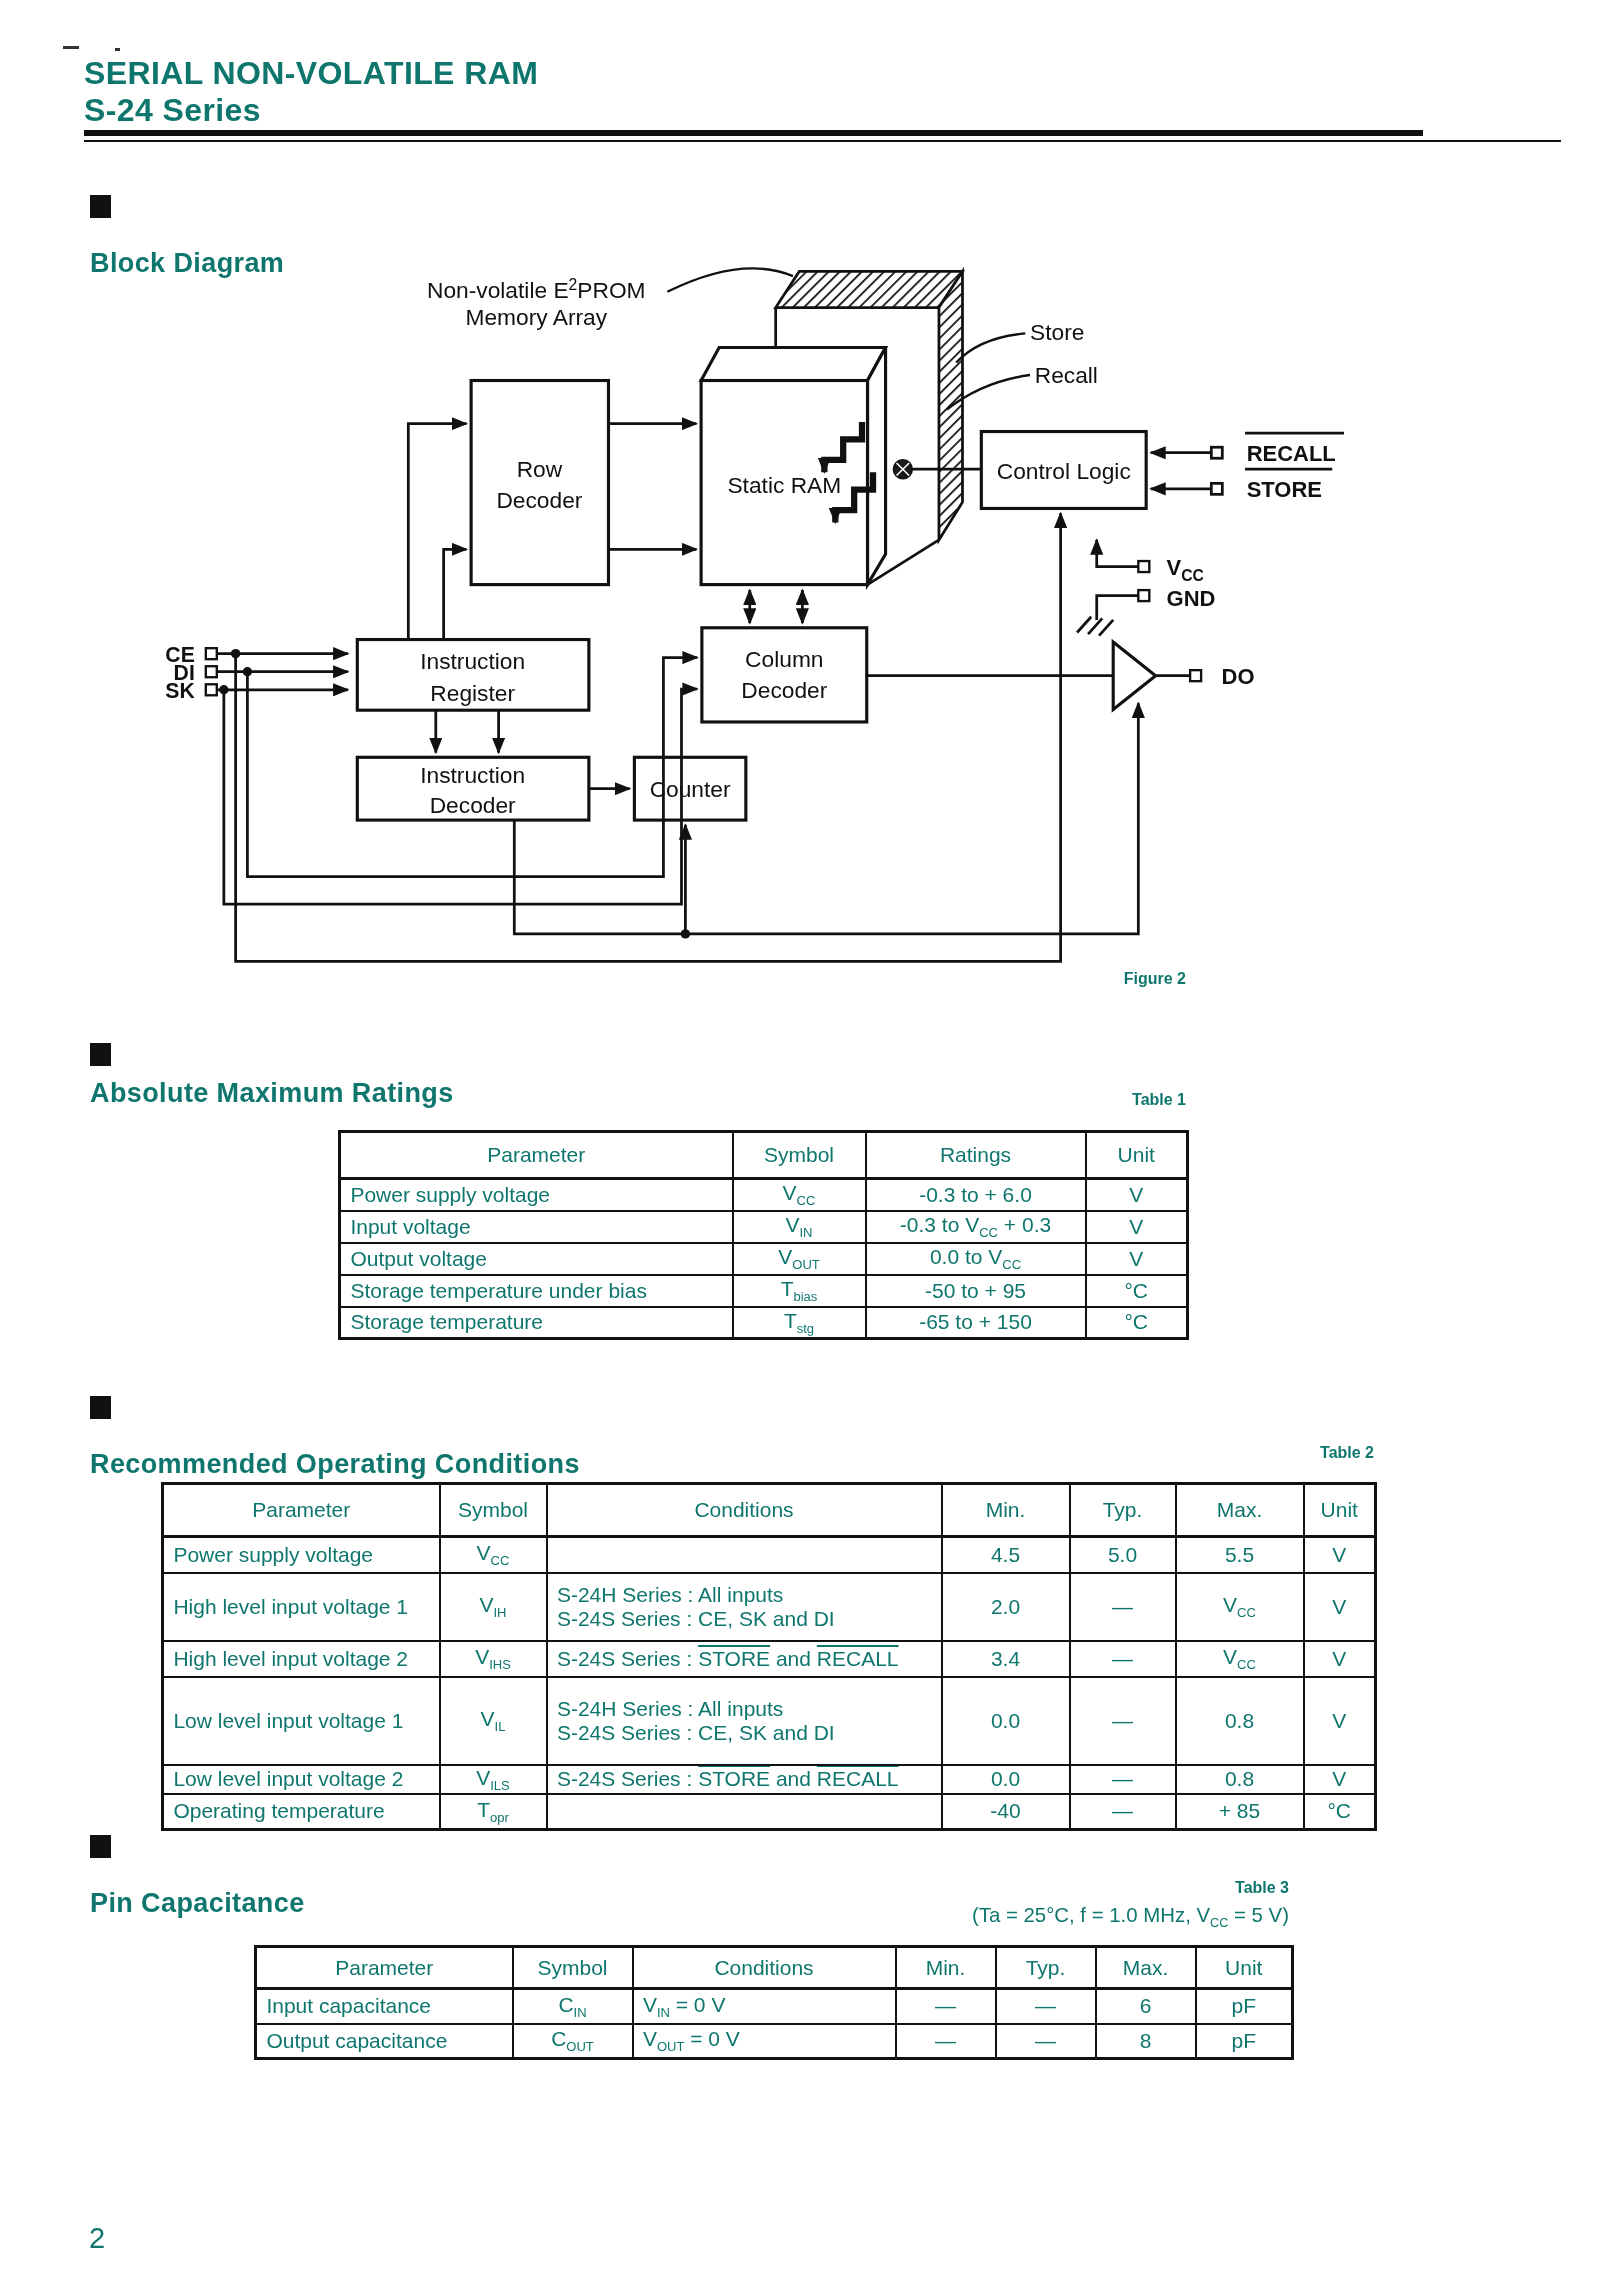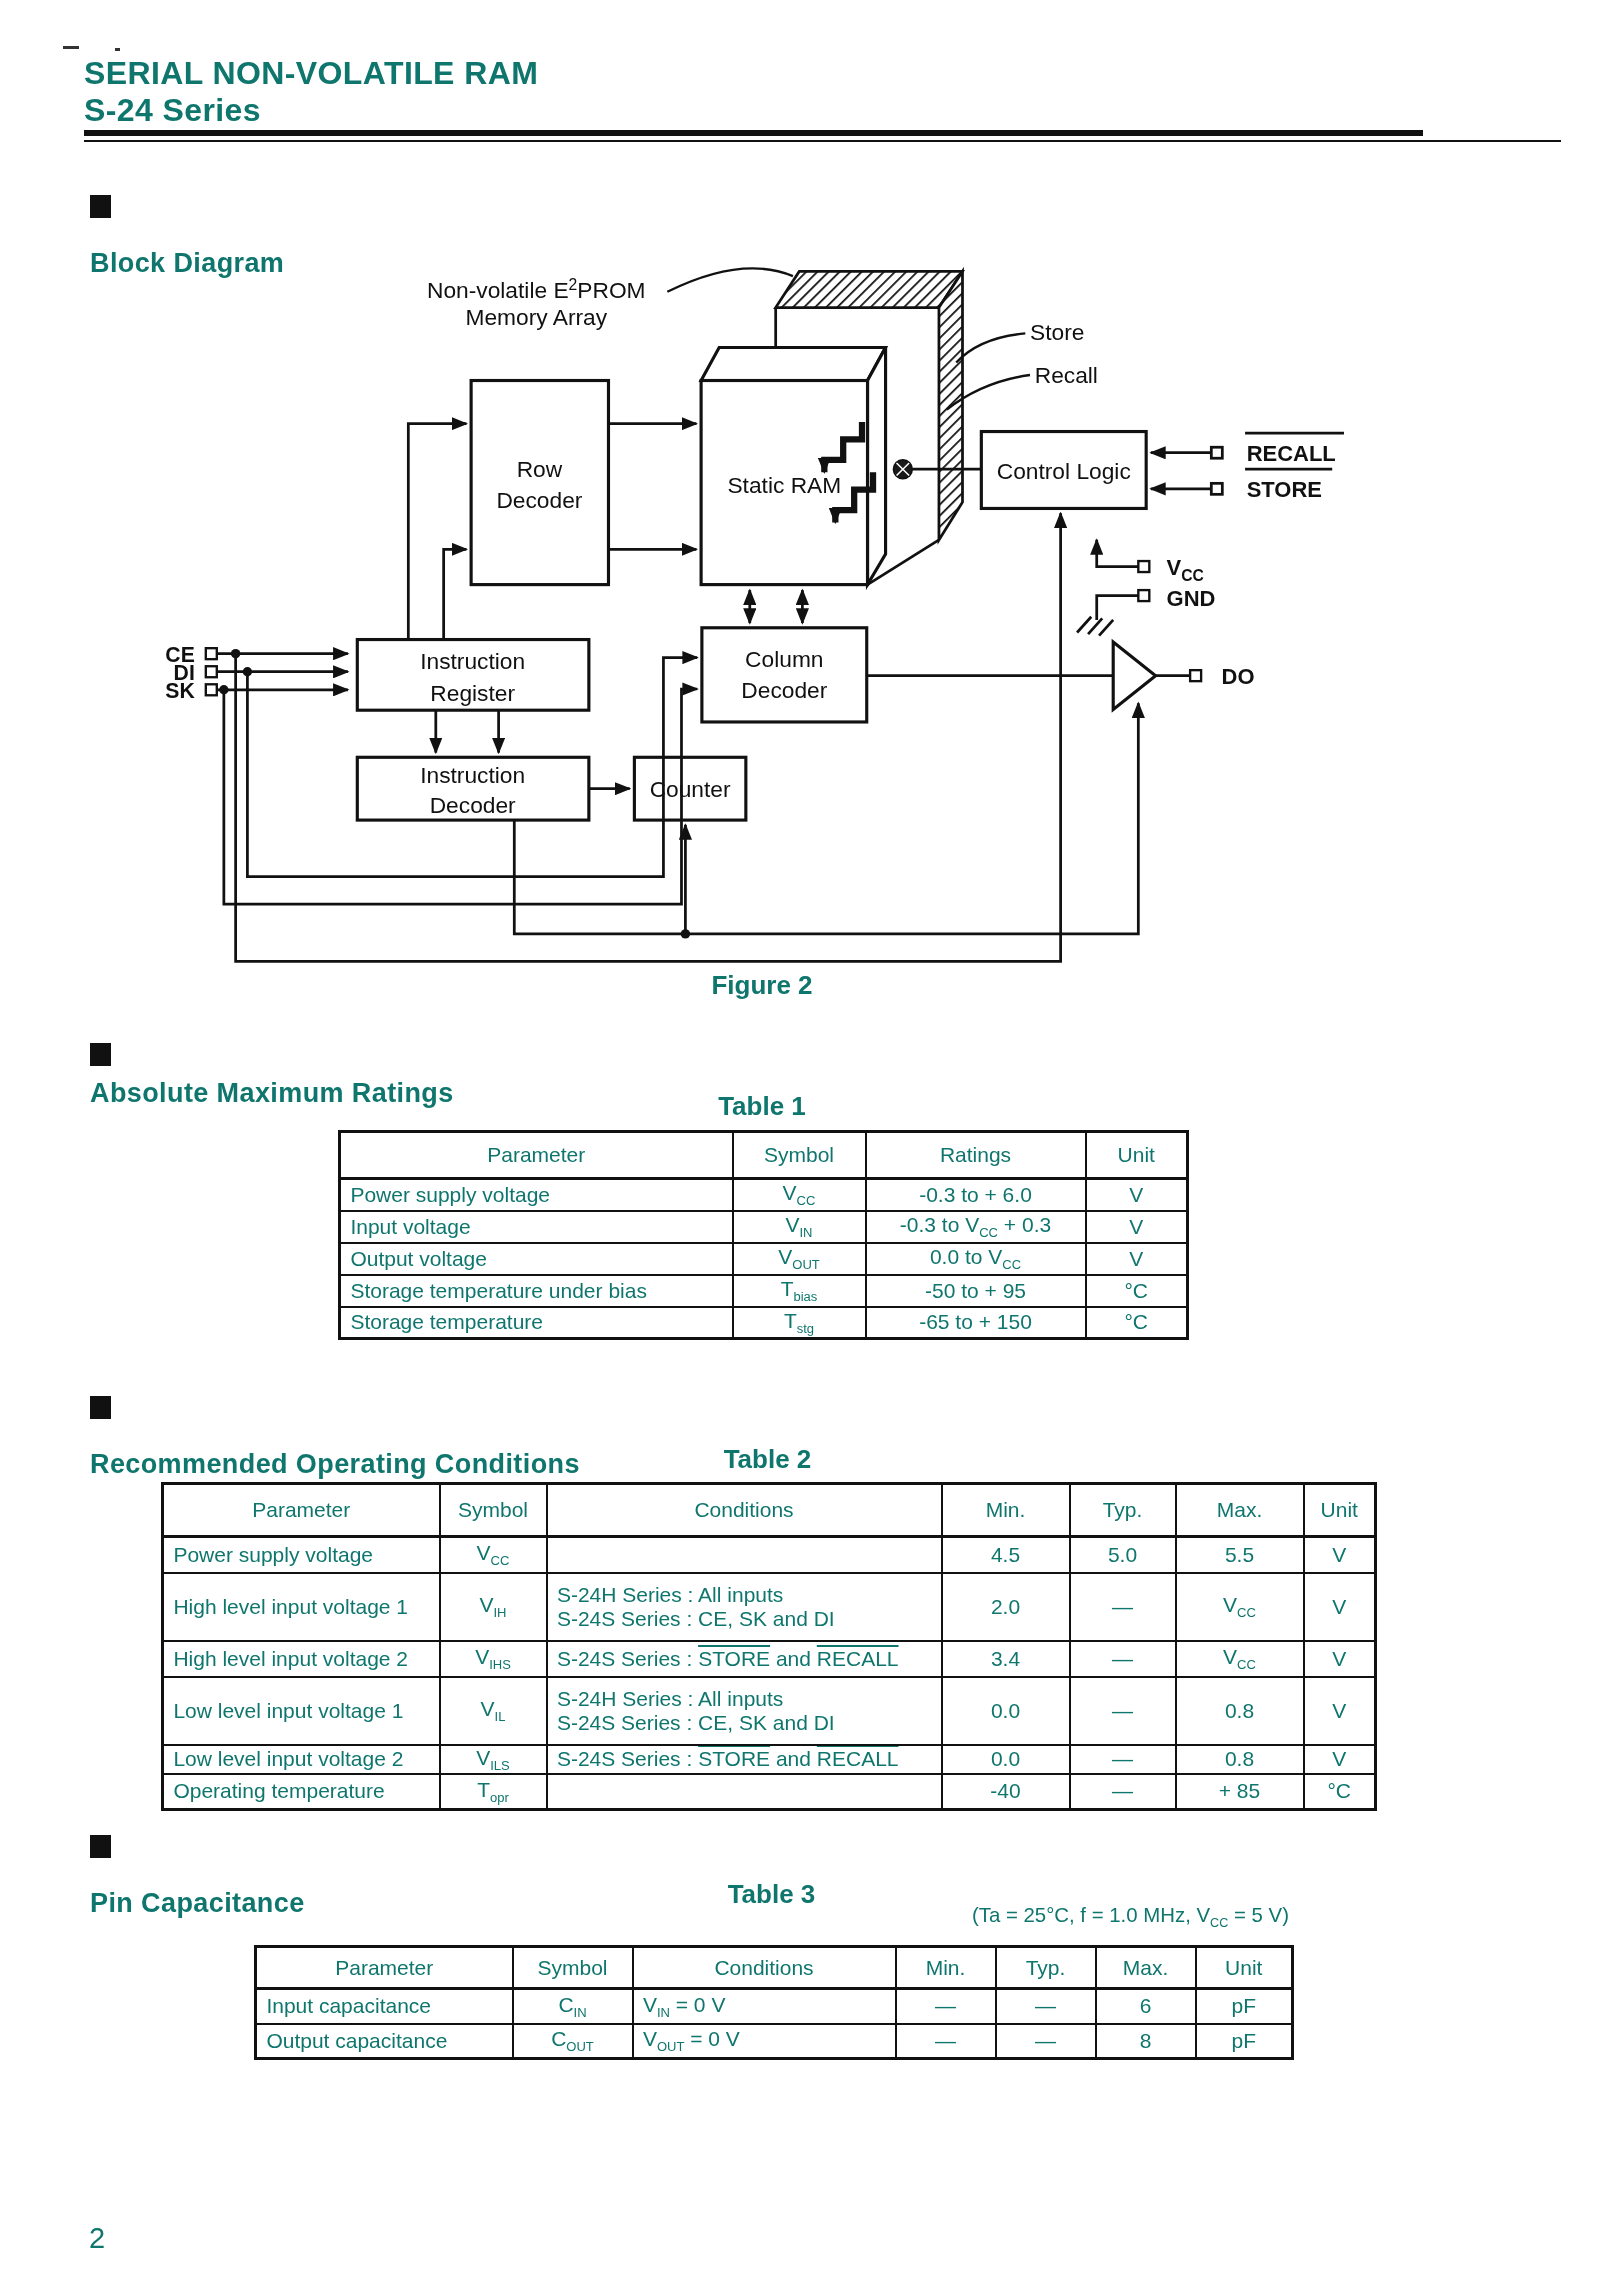--- a/index.html
+++ b/index.html
@@ -6,21 +6,21 @@
   #page{position:relative;width:1622px;height:2295px;background:#ffffff;
         font-family:"Liberation Sans","DejaVu Sans",sans-serif;color:#0f766e;overflow:hidden;}
   .abs{position:absolute;}
   
   .title{font-weight:bold;font-size:32px;letter-spacing:0.4px;line-height:1.0;}
   .rule{background:#111;}
   
   .sec{display:flex;align-items:flex-start;gap:30px;flex-direction:column;}
   .sec .bullet{width:21px;height:23px;background:#111;display:inline-block;}
   .sec .sec-label{font-weight:bold;font-size:27px;letter-spacing:0.4px;}
-  .caption{font-weight:bold;font-size:26px;text-align:center;}
+  .caption{font-weight:bold;font-size:16px;text-align:right;}
   
   table{border-collapse:collapse;table-layout:fixed;background:#fff;}
   table{border:3.1px solid #111;}
   td,th{border:2px solid #111;font-size:21px;font-weight:normal;padding:0 4.7px;
         text-align:center;vertical-align:middle;overflow:hidden;}
   tr.hdr th{border-bottom:3.1px solid #111;}
   td.l{text-align:left;padding-left:9.4px;}
   sub{font-size:0.62em;}
   .ov{text-decoration:overline;}
   .note{font-size:20.4px;text-align:right;}
@@ -297,21 +297,21 @@
     </tr>
     <tr style="height:36px;">
       <td class="l">High level input voltage 2</td>
       <td><span>V</span><sub>IHS</sub></td>
       <td class="l"><span>S-24S Series : </span><span class="ov">STORE</span><span> and </span><span class="ov">RECALL</span></td>
       <td>3.4</td>
       <td>—</td>
       <td><span>V</span><sub>CC</sub></td>
       <td>V</td>
     </tr>
-    <tr style="height:68px;margin-left:28px;">
+    <tr style="height:88px;margin-left:28px;">
       <td class="l">Low level input voltage 1</td>
       <td><span>V</span><sub>IL</sub></td>
       <td class="l">
             <div>S-24H Series : All inputs</div>
             <div>S-24S Series : CE, SK and DI</div>
           </td>
       <td>0.0</td>
       <td>—</td>
       <td>0.8</td>
       <td>V</td>

